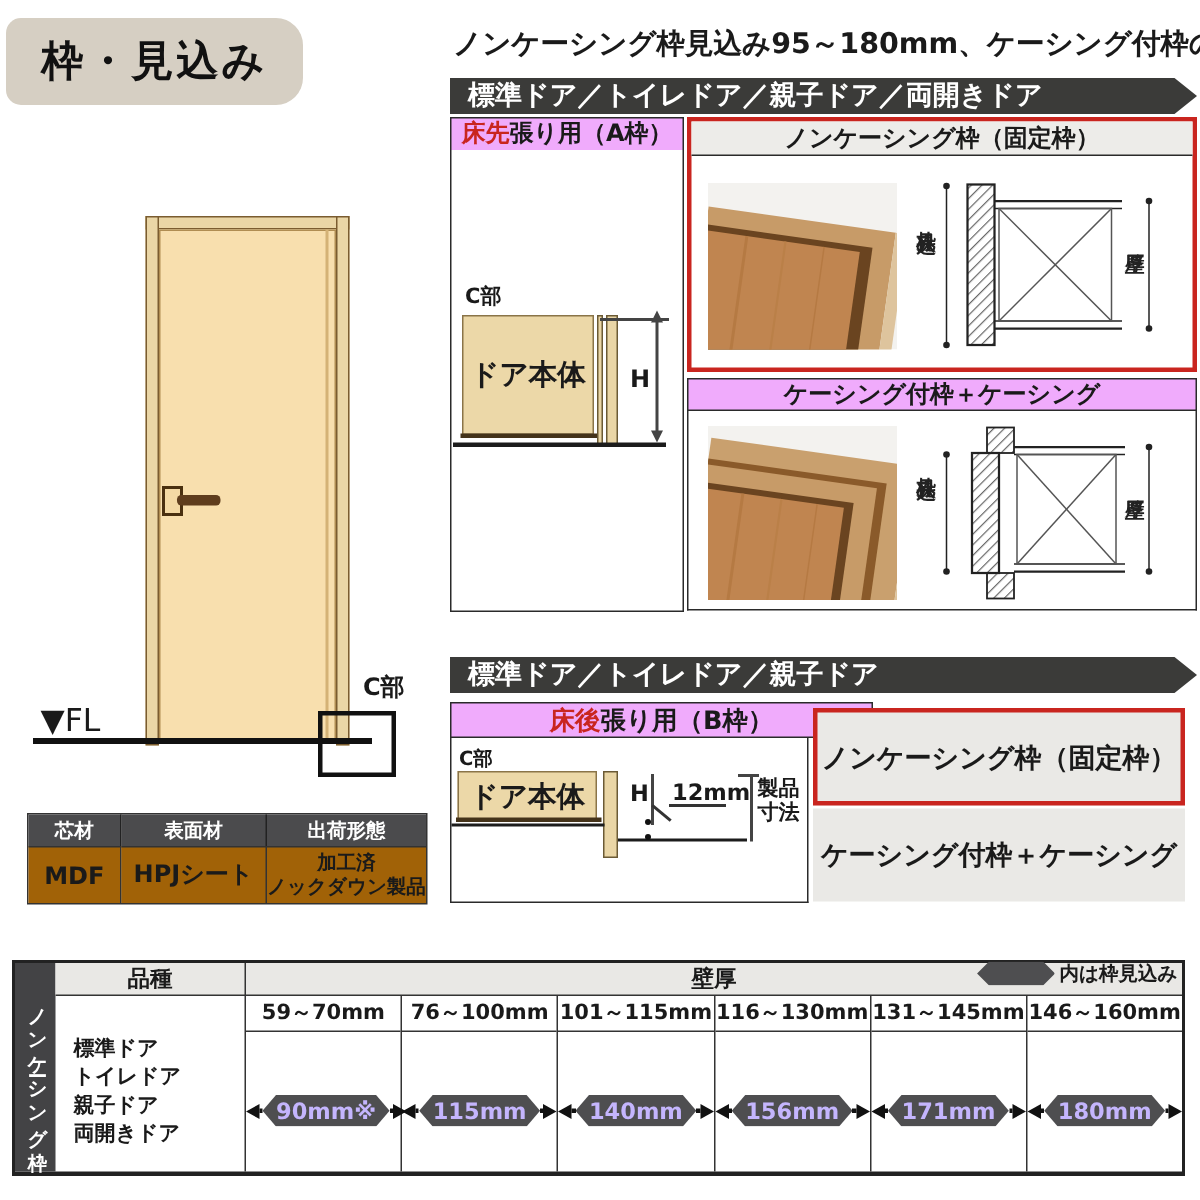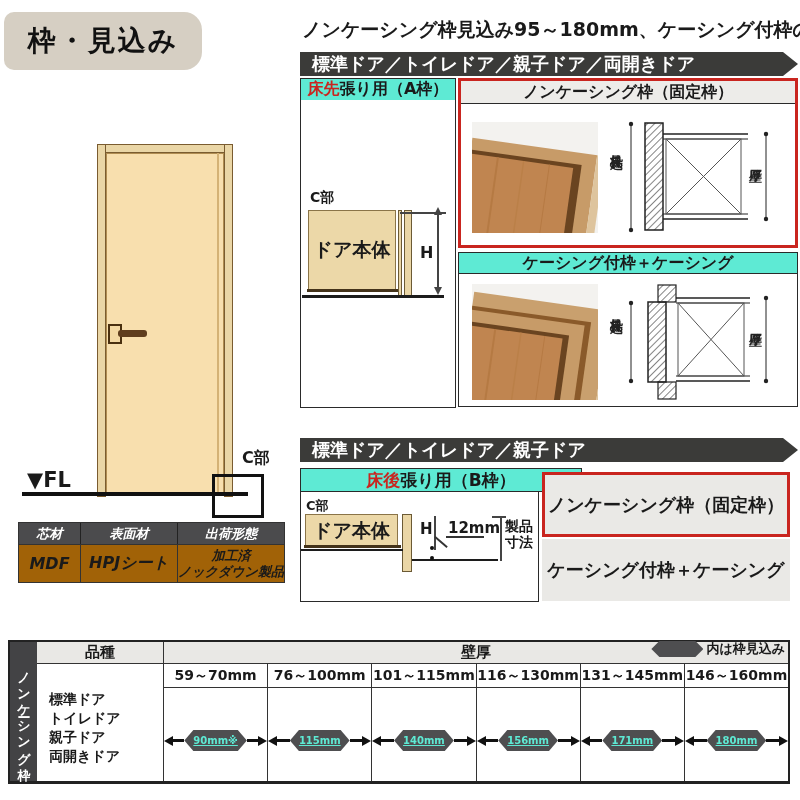--- a/index.html
+++ b/index.html
@@ -14,21 +14,21 @@
   .heading { left:302px; top:16px; width:496px; height:26px; font-size:19px; font-weight:bold; line-height:26px; white-space:nowrap; }
 
   
   .bar { background:#3b3b39; color:#fff; font-size:18px; font-weight:bold; line-height:24px;
          padding-left:12px; box-sizing:border-box;
          clip-path:polygon(0 0, calc(100% - 15px) 0, 100% 50%, calc(100% - 15px) 100%, 0 100%); }
   .bar-a { left:300px; top:52px; width:498px; height:24px; }
   .bar-b { left:300px; top:438px; width:498px; height:24px; }
 
   
-  .gray-hd { background:#5eead4; border:1px solid #2a2a2a; display:flex; align-items:center; justify-content:center;
+  .gray-hd { background:#f0abfc; border:1px solid #2a2a2a; display:flex; align-items:center; justify-content:center;
              font-size:16px; font-weight:bold; box-sizing:border-box; }
   .panel-a-hd { left:300px; top:78px; width:156px; height:23px; }
   .panel-a-bd { left:300px; top:100px; width:156px; height:308px; background:#fff; border:1px solid #2a2a2a; border-top:none; box-sizing:border-box; }
   .red-txt { color:#c9251f; }
 
   .redbox-a { left:458px; top:78px; width:340px; height:170px; border:3px solid #c9251f; background:#fff; box-sizing:border-box; }
   .redbox-a-hd { height:22px; background:#edece9; border-bottom:1px solid #2a2a2a; display:flex; align-items:center; justify-content:center; font-size:16px; font-weight:bold; }
 
   .casing-hd { left:458px; top:252px; width:340px; height:22px; }
   .casing-bd { left:458px; top:274px; width:340px; height:133px; background:#fff; border:1px solid #2a2a2a; border-top:none; box-sizing:border-box; }
@@ -85,27 +85,27 @@
 
   
   .df-part { background:#ead6a6; border:1px solid #7a5c30; box-sizing:border-box; }
   .df-top { left:97px; top:144px; width:136px; height:9px; }
   .df-ljamb { left:97px; top:144px; width:9px; height:353px; }
   .df-rjamb { left:224px; top:144px; width:9px; height:353px; }
   .df-slab { left:106px; top:153px; width:118px; height:340px; background:#f8dfae; border:1px solid #b08d52; box-sizing:border-box; }
   .df-edge { left:217px; top:153px; width:2px; height:340px; background:#d4b276; }
   .df-plate { left:108px; top:324px; width:14px; height:20px; border:2px solid #4a3010; box-sizing:border-box; background:#f4d9a4; }
   .df-lever { left:118px; top:330px; width:29px; height:7px; background:#5f3d1d; border-radius:3px; }
-  .df-fl { left:27px; top:468px; font-size:21px; font-weight:bold; }
+  .df-fl { left:27px; top:468px; font-size:21px; font-weight:normal; }
   .df-floor { left:22px; top:492px; width:226px; height:4px; background:#111; }
   .df-csq { left:212px; top:474px; width:52px; height:44px; border:3px solid #111; box-sizing:border-box; }
   .df-clabel { left:242px; top:448px; font-size:16px; font-weight:bold; }
 
   
-  .mat-table { left:18px; top:522px; width:267px; border:1.5px solid #333; box-sizing:border-box;font-style:italic; }
+  .mat-table { left:18px; top:542px; width:267px; border:1.5px solid #333; box-sizing:border-box; }
   .mat-row { display:flex; }
   .mat-cell { box-sizing:border-box; display:flex; flex-direction:column; align-items:center; justify-content:center; }
   .mat-c1 { width:62px; } .mat-c2 { width:97px; } .mat-c3 { width:106px; }
   .mat-hd { height:21px; background:#4b4b4d; color:#fff; font-size:13px; font-weight:bold; border-right:1px solid #222; }
   .mat-bd { height:38px; background:#a16207; font-weight:bold; border-right:1px solid #333; border-top:1px solid #333; }
   .mat-row .mat-cell:last-child { border-right:none; }
   .mat-val { font-size:16px; }
   .mat-val-sm { font-size:13px; line-height:16px; text-align:center; }
 
   
@@ -123,23 +123,23 @@
   .spec-kind-bd { position:absolute; left:27px; top:22px; width:127px; bottom:0; border-right:1px solid #333; box-sizing:border-box;
                   padding:26px 0 0 12px; font-size:14px; font-weight:bold; line-height:19px; }
   .spec-cols { position:absolute; left:154px; top:22px; right:0; bottom:0; display:flex; }
   .spec-col { flex:1; border-right:1px solid #333; display:flex; flex-direction:column; min-width:0; }
   .spec-col:last-child { border-right:none; }
   .spec-range { height:23px; border-bottom:1px solid #333; text-align:center; line-height:23px; font-size:14px; font-weight:bold; white-space:nowrap; }
   .spec-valrow { margin-top:42px; display:flex; align-items:center; }
   .tri-l { width:0; height:0; border-top:5px solid transparent; border-bottom:5px solid transparent; border-right:9px solid #111; flex:none; }
   .tri-r { width:0; height:0; border-top:5px solid transparent; border-bottom:5px solid transparent; border-left:9px solid #111; flex:none; }
   .arrow-line { flex:1; height:3px; background:#111; min-width:2px; }
-  .hex-badge { flex:none; min-width:54px; height:21px; background:#4e4e50; color:#5eead4; font-size:10px; font-weight:bold;
+  .hex-badge { flex:none; min-width:54px; height:21px; background:#4e4e50; color:#c4b5fd; font-size:15px; font-weight:bold;
                display:flex; align-items:center; justify-content:center; padding:0 9px; box-sizing:border-box;
-               clip-path:polygon(9px 0, calc(100% - 9px) 0, 100% 50%, calc(100% - 9px) 100%, 9px 100%, 0 50%);text-decoration:underline; }
+               clip-path:polygon(9px 0, calc(100% - 9px) 0, 100% 50%, calc(100% - 9px) 100%, 9px 100%, 0 50%); }
 </style>
 </head>
 <body>
 
 <div class="page">
 
   <div class="abs title-block">
     <span>枠・見込み</span>
   </div>
   <div class="abs heading">ノンケーシング枠見込み95～180mm、ケーシング付枠の場合</div>

